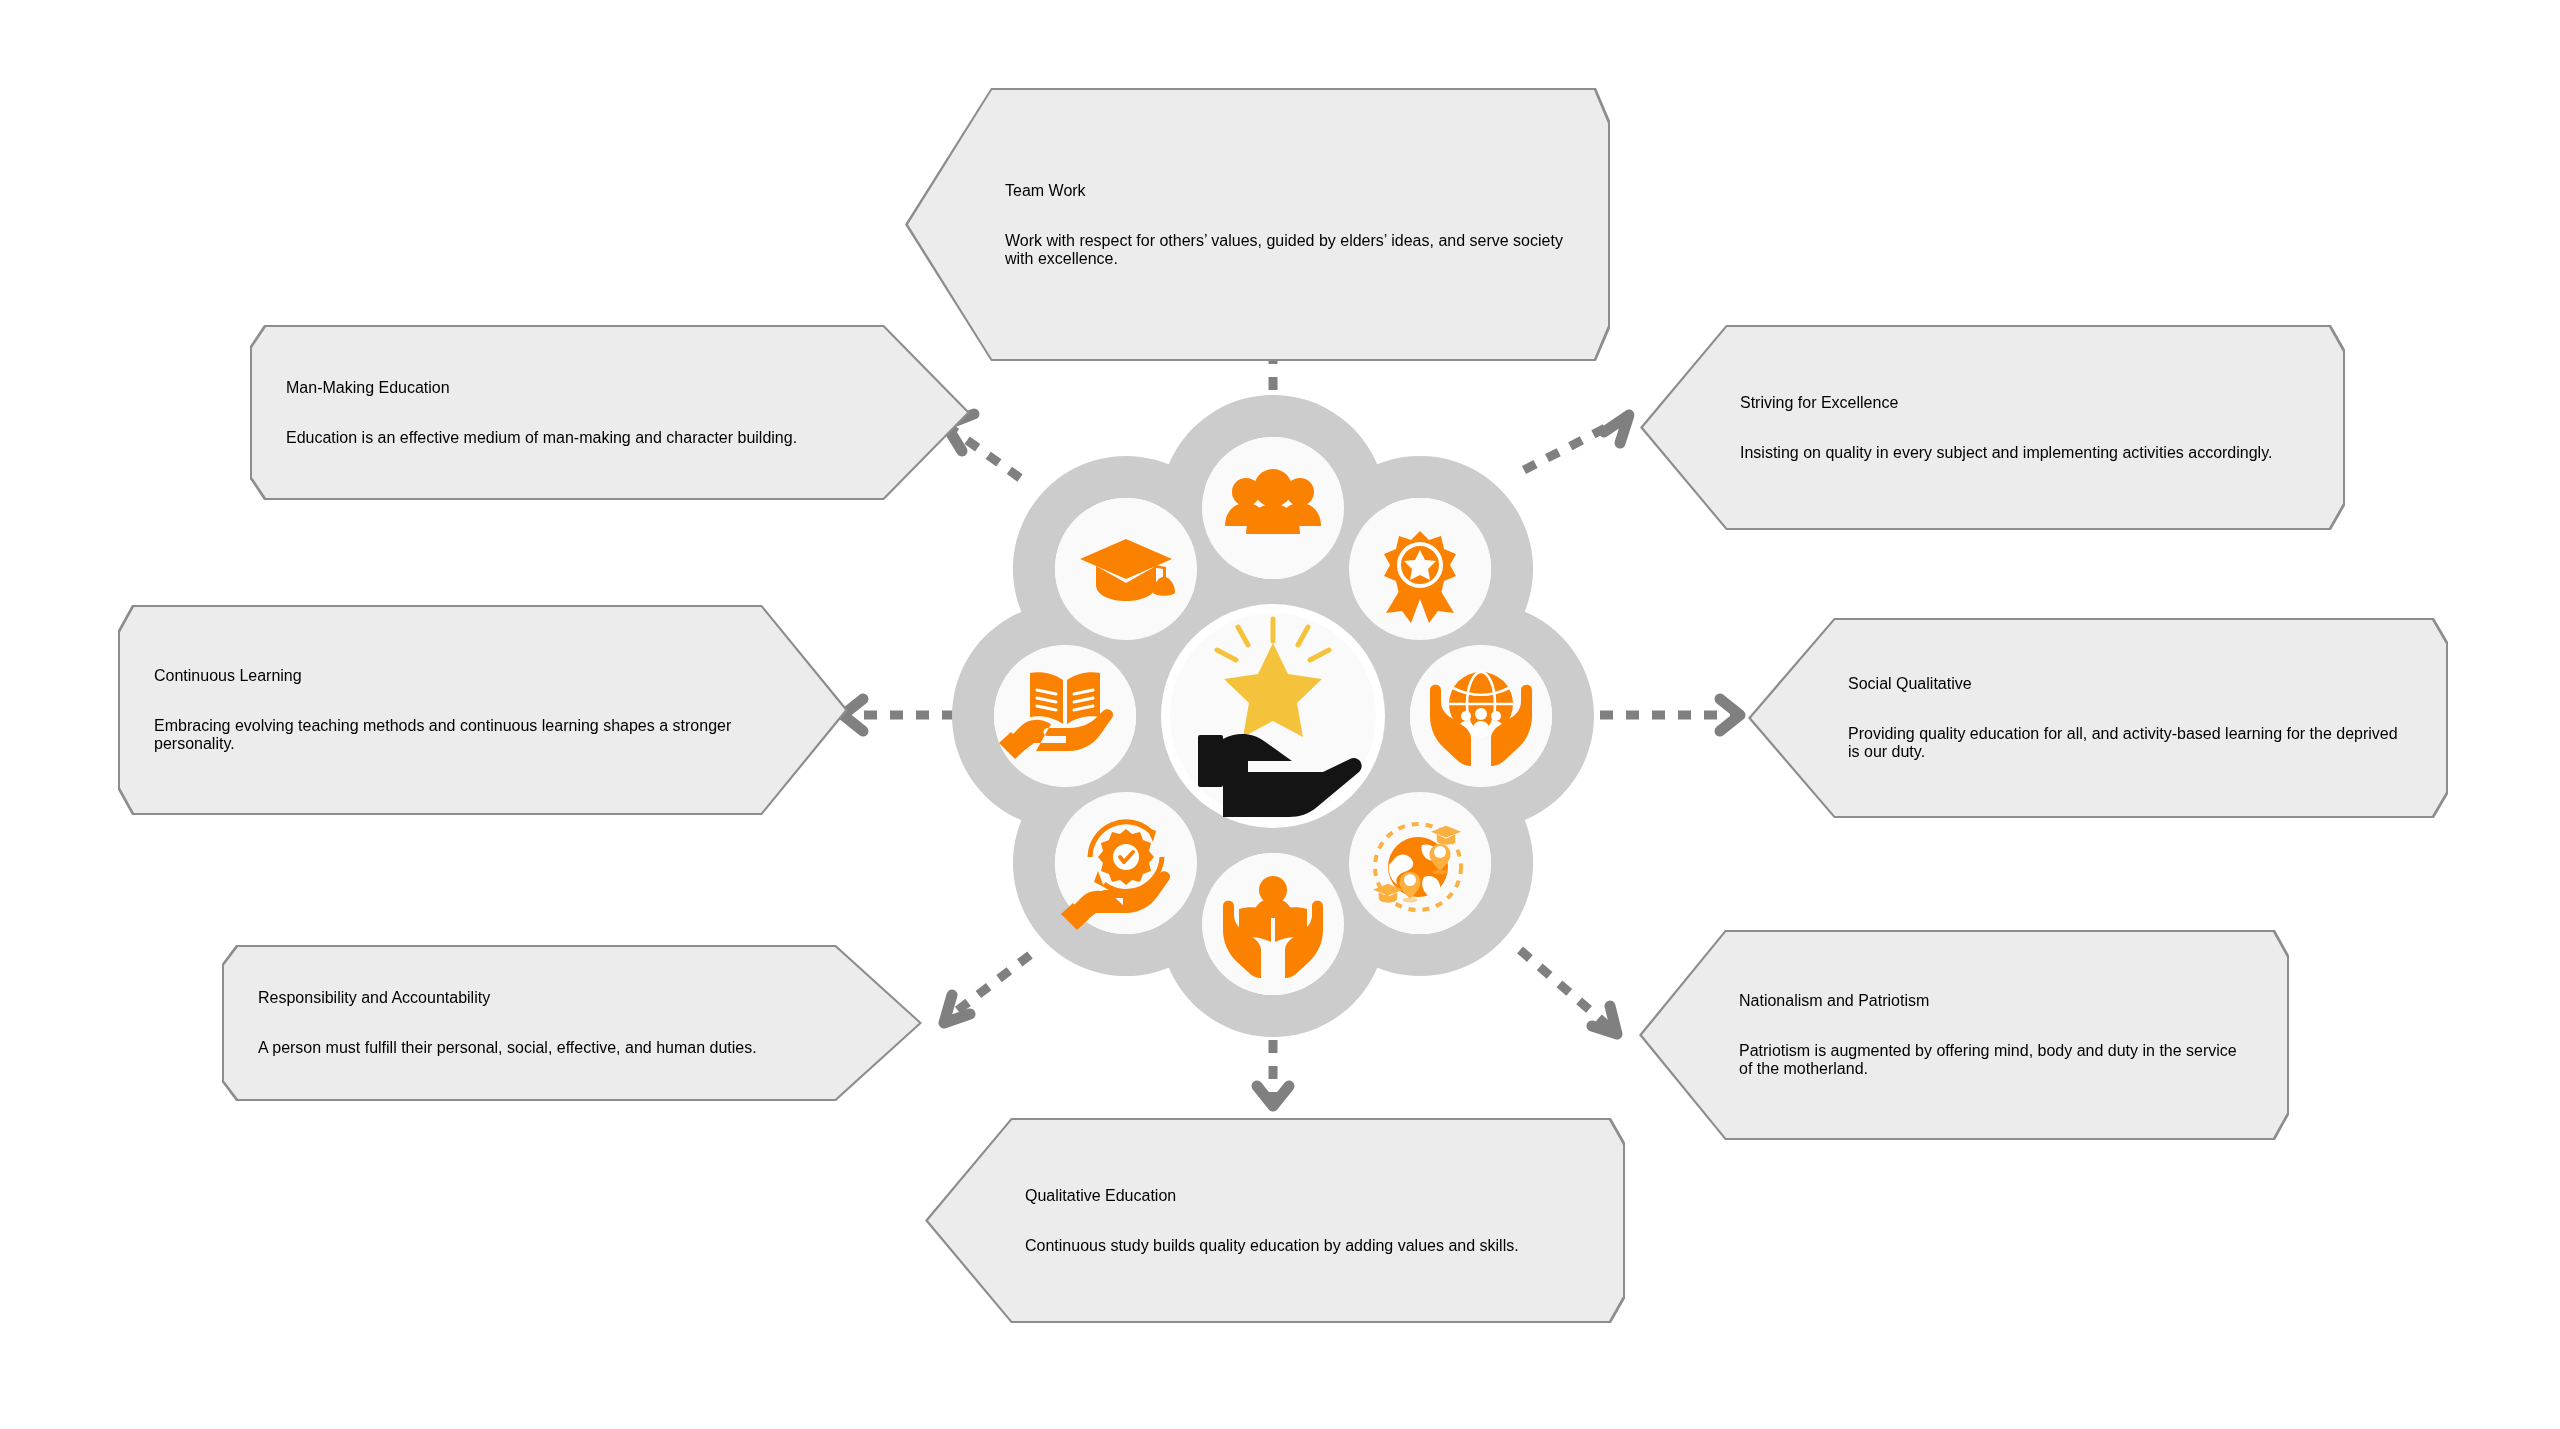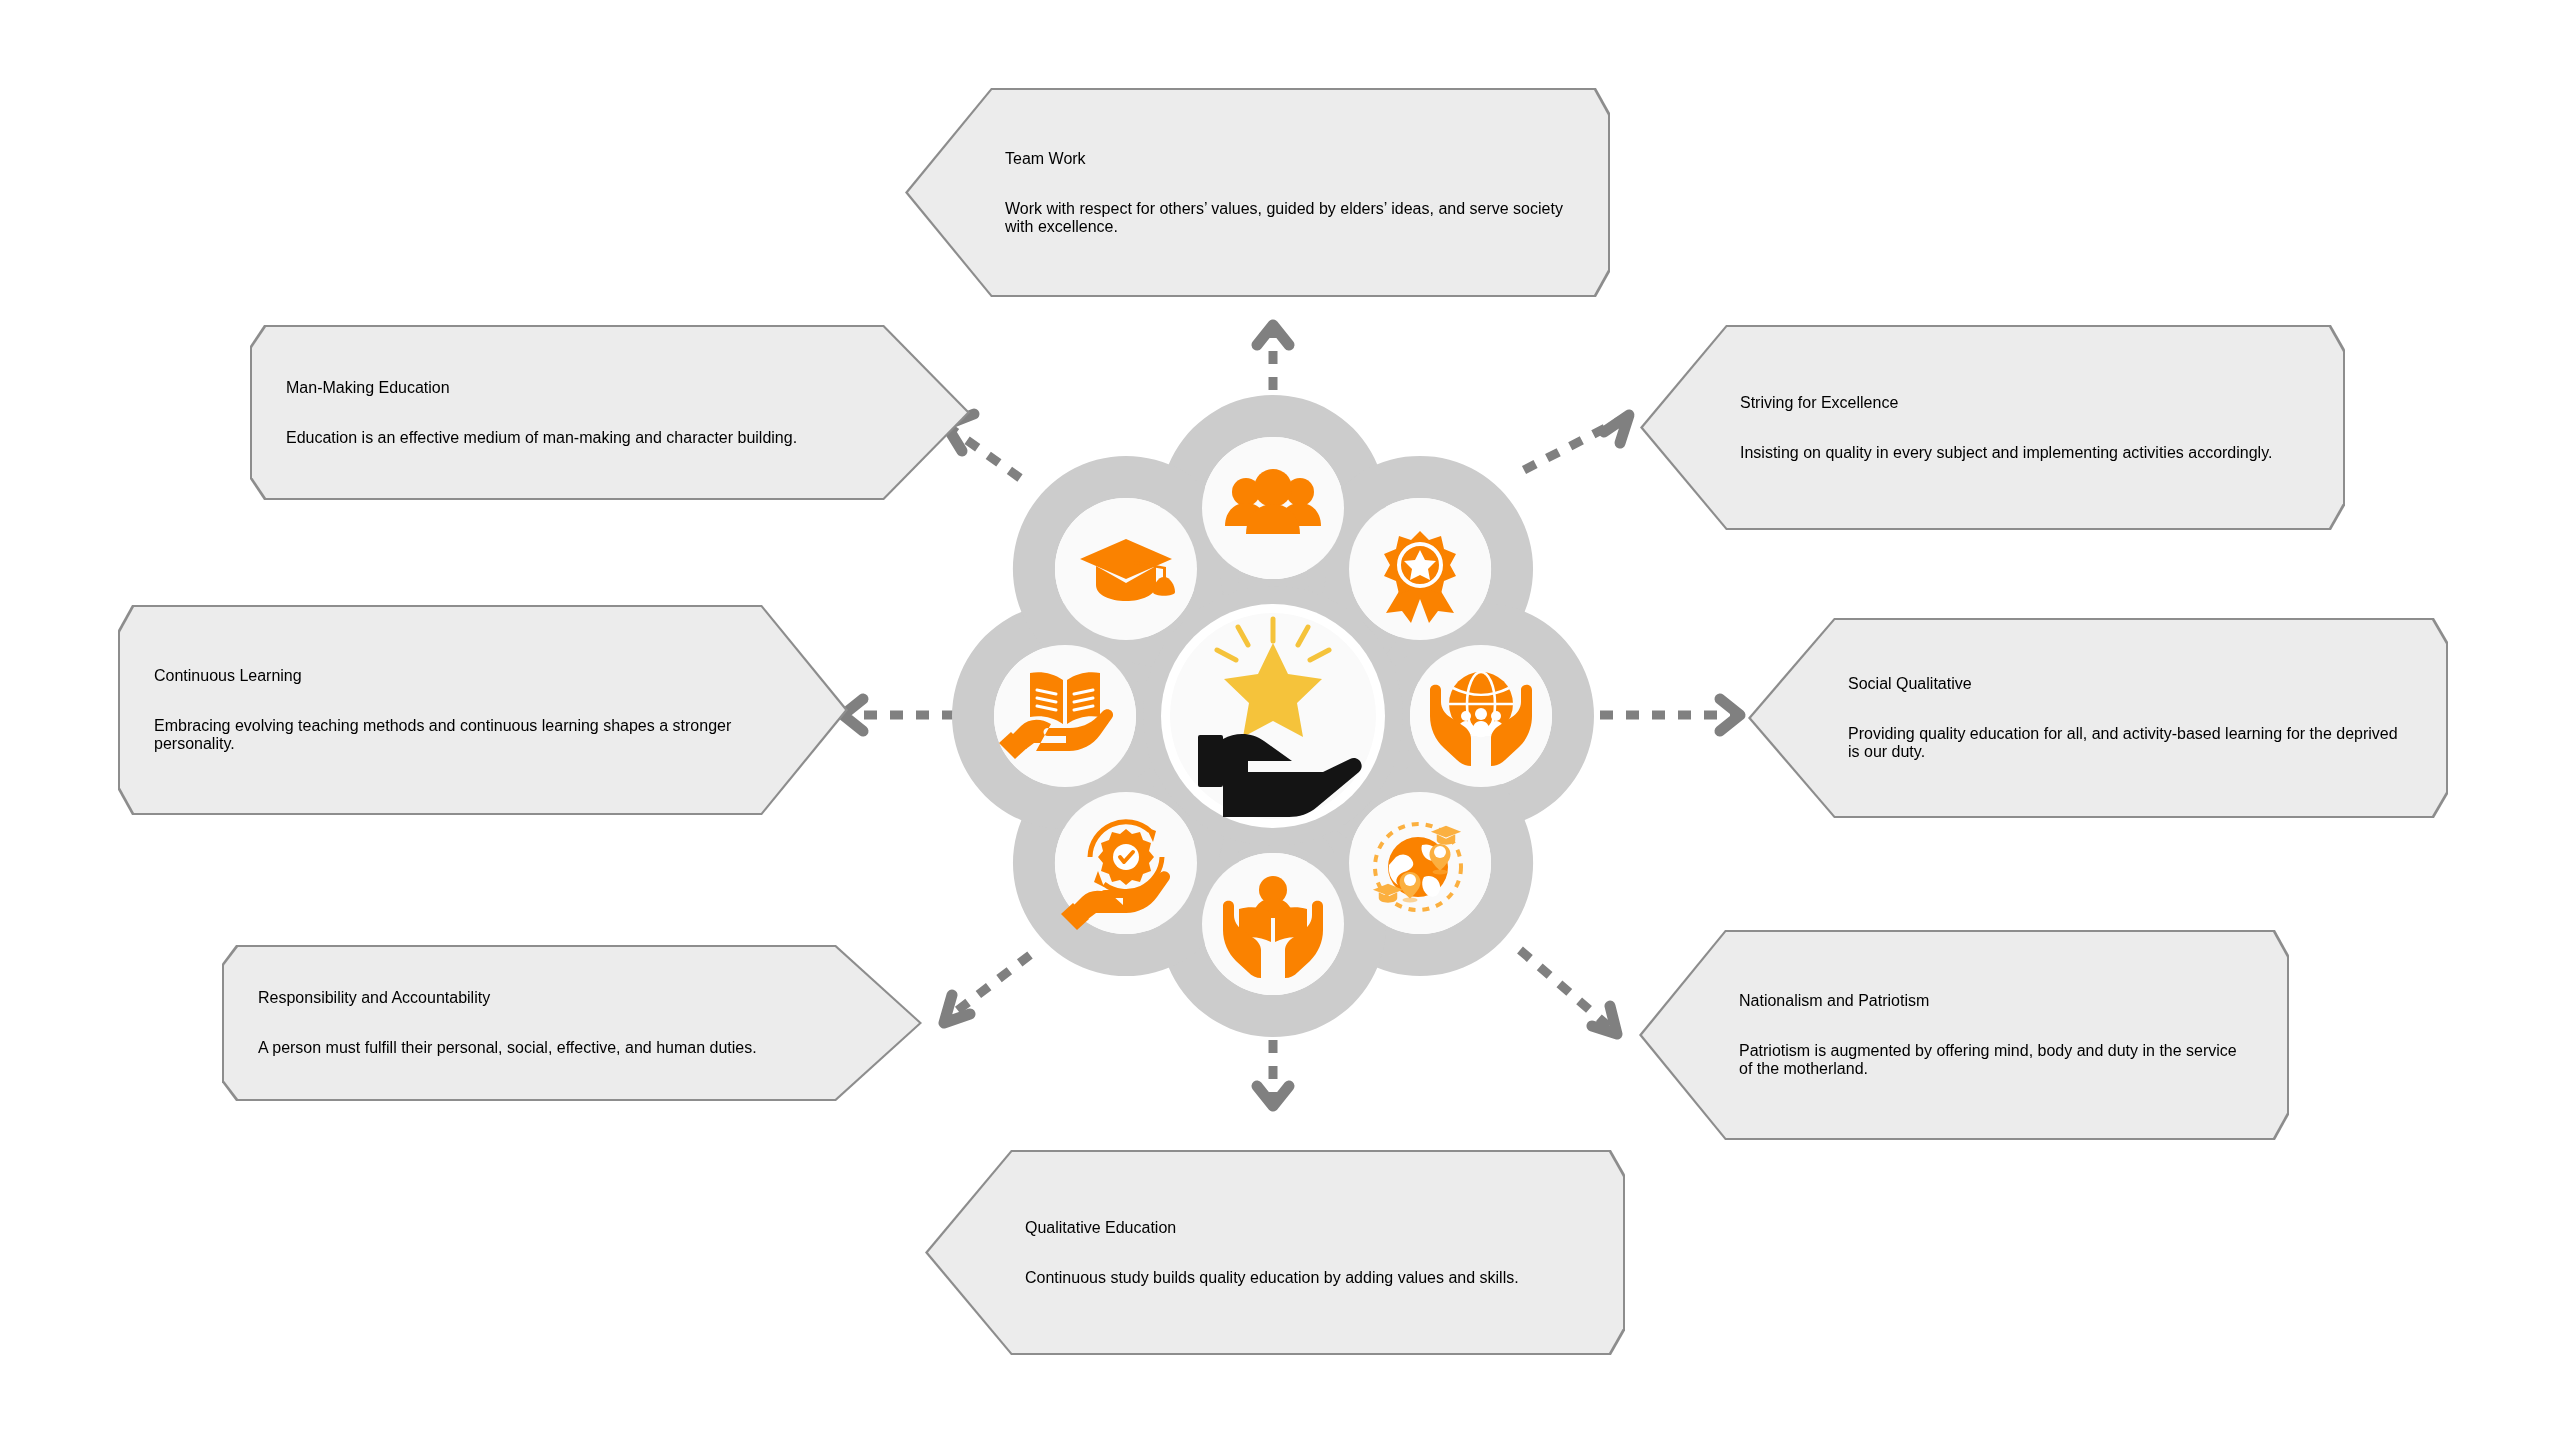--- a/index.html
+++ b/index.html
@@ -272,21 +272,21 @@
             </g>
         </g>
         <g fill="#ffffff">
             <circle cx="20" cy="-11" r="6"></circle>
             <circle cx="-10" cy="17" r="6"></circle>
           </g>
       </g>
     </svg>
   </div>
 
-  <div class="chev left" style="left:905px;top:88px;width:705px;height:209px;">
+  <div class="chev left" style="left:905px;top:88px;width:705px;height:273px;">
     <div class="stroke"></div>
     <div class="fill"></div>
     <div class="inner">
       <p class="ttl">Team Work</p>
       <p class="desc">Work with respect for others’ values, guided by elders’ ideas, and serve society with excellence.</p>
     </div>
   </div>
 
   <div class="chev right" style="left:250px;top:325px;width:720px;height:175px;">
     <div class="stroke"></div>
@@ -335,21 +335,21 @@
 
   <div class="chev left" style="left:1639px;top:930px;width:650px;height:210px;">
     <div class="stroke"></div>
     <div class="fill"></div>
     <div class="inner">
       <p class="ttl">Nationalism and Patriotism</p>
       <p class="desc">Patriotism is augmented by offering mind, body and duty in the service of the motherland.</p>
     </div>
   </div>
 
-  <div class="chev left" style="left:925px;top:1118px;width:700px;height:205px;margin-top:32px;">
+  <div class="chev left" style="left:925px;top:1118px;width:700px;height:205px;">
     <div class="stroke"></div>
     <div class="fill"></div>
     <div class="inner">
       <p class="ttl">Qualitative Education</p>
       <p class="desc">Continuous study builds quality education by adding values and skills.</p>
     </div>
   </div>
 
 </div>
 

